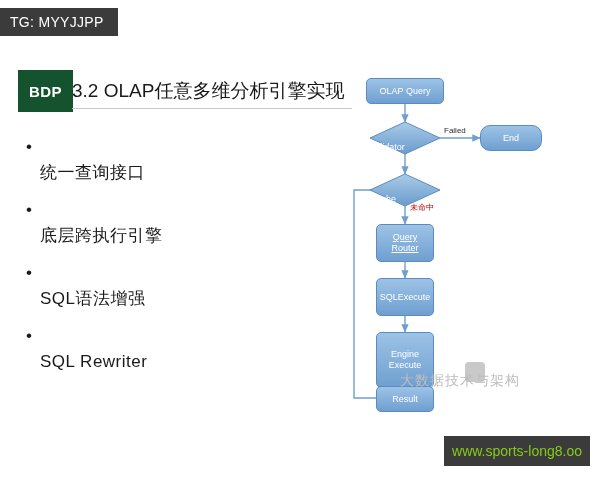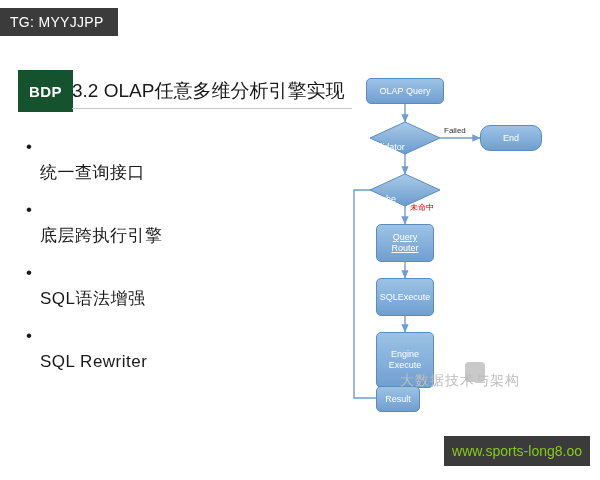--- a/index.html
+++ b/index.html
@@ -220,21 +220,21 @@
   <div class="node" style="left:36px; top:216px; width:58px; height:38px; flex-direction:row;">
     <span>SQL</span>
     <span>Execute</span>
   </div>
 
   <div class="node" style="left:36px; top:270px; width:58px; height:56px; flex-direction:column;">
     <span>Engine</span>
     <span>Execute</span>
   </div>
 
-  <div class="node" style="left:36px; top:324px; width:44px; height:26px;">Result</div>
+  <div class="node" style="left:36px; top:324px; width:58px; height:26px;">Result</div>
 
   <div class="edge-label" style="left:104px; top:64px;">Failed</div>
   <div class="edge-label red" style="left:70px; top:140px;">未命中</div>
 </div>
 
 <div class="wm-icon"></div>
 <div class="watermark">大数据技术与架构</div>
 
 <div class="url-tag">www.sports-long8.oo</div>
 

